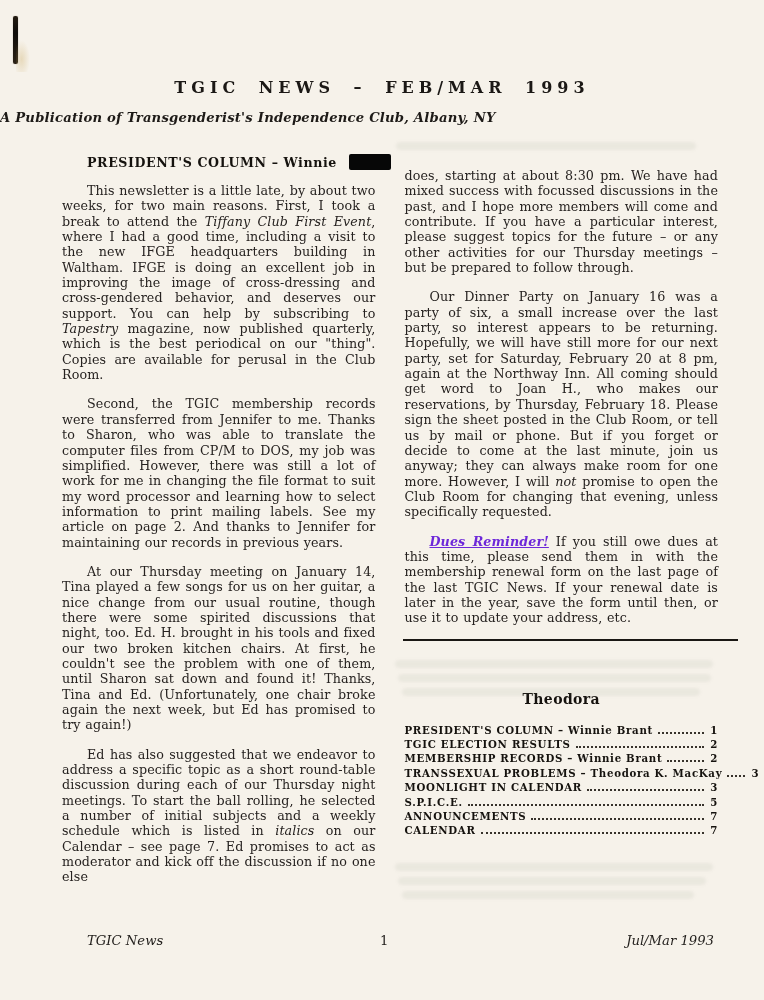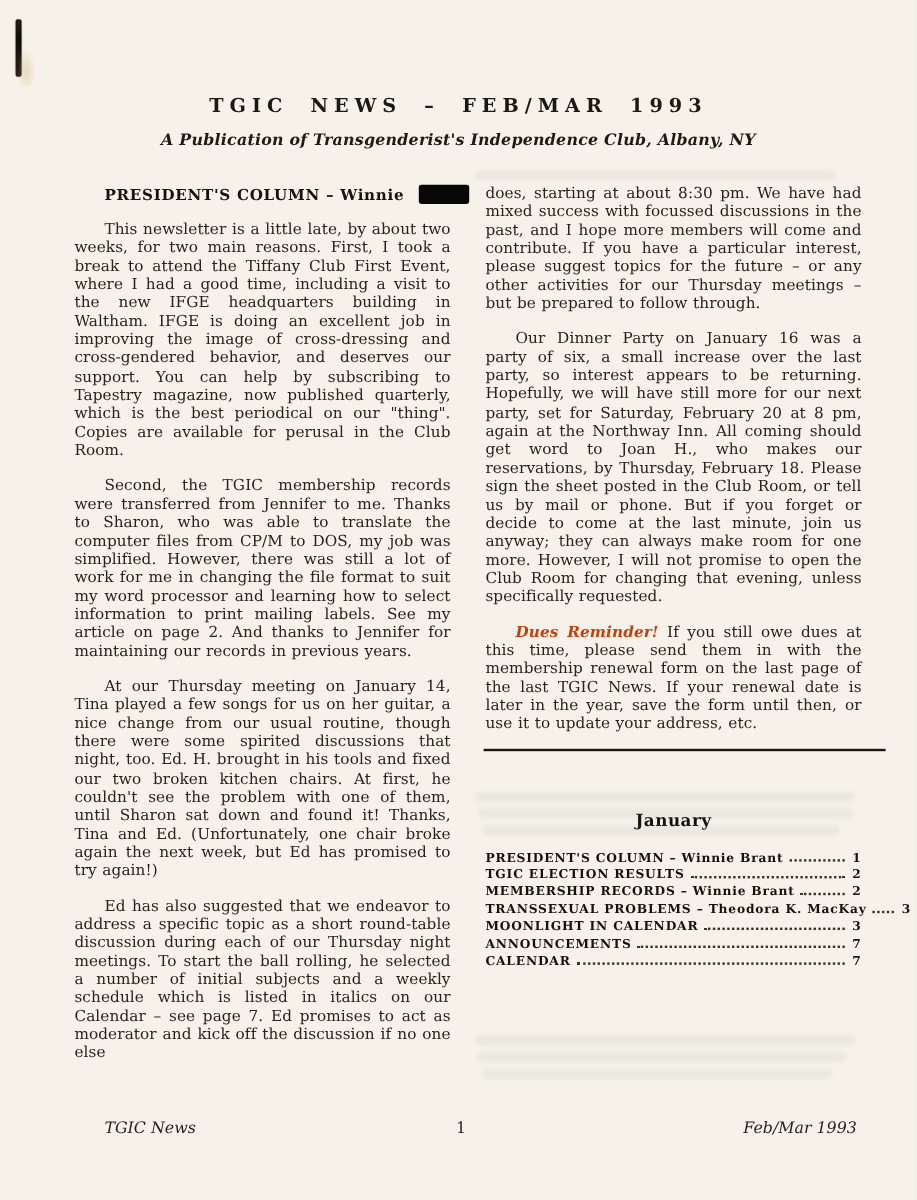--- a/index.html
+++ b/index.html
@@ -34,44 +34,44 @@
   .ghost.g6{left:398px;top:877px;width:308px;}
   .ghost.g7{left:402px;top:891px;width:292px;}
   
   header{padding-top:78px;}
   .title{
     margin:0;text-align:center;
     font-size:16px;font-weight:bold;color:#1b1815;
     letter-spacing:5px;word-spacing:8px;
   }
   .subtitle{
-    margin-top:13px;text-align:center;
+    margin-top:13px;
     font-size:13.2px;font-weight:bold;font-style:italic;
     letter-spacing:.2px;color:#1d1a17;
   }
   
   .columns{display:flex;gap:29px;margin:28px 46px 0 62px;}
   .col{flex:1 1 0;min-width:0;}
   .article-heading{
     font-weight:bold;font-size:12.6px;letter-spacing:.6px;
     color:#15120e;text-indent:25px;white-space:nowrap;margin-top:1px;
   }
   .redaction{
     display:inline-block;width:42px;height:16px;margin-left:7px;
     background:var(--redaction,#070707);border-radius:2px;vertical-align:-3px;
   }
   .para-block p{
     margin:14px 0 0;font-size:12.7px;line-height:15.35px;
     text-align:justify;text-indent:25px;letter-spacing:.1px;word-spacing:.5px;
   }
   .para-block p.no-indent{text-indent:0;}
   .left-paras p:first-child{margin-top:13px;}
-  .right-paras p:first-child{margin-top:0;}
-  .run-i{}
-  .run-bi{font-style:italic;font-weight:bold;color:#c2410c;}
+  .right-paras p:first-child{margin-top:15px;}
+  .run-i{font-style:italic;}
+  .run-bi{font-style:italic;font-weight:bold;color:#6d28d9;text-decoration:underline;}
   
   .rule{border:none;border-top:2.6px solid #1a1713;margin:13px -20px 0 -2px;}
   .contents{margin-top:50px;}
   .contents-heading{
     margin:0;text-align:center;font-size:14px;font-weight:bold;
     letter-spacing:.4px;color:#15120e;
   }
   .toc{margin-top:16px;}
   .toc-row{
     display:flex;align-items:baseline;white-space:nowrap;
@@ -126,21 +126,21 @@
     </div>
 
     <div class="col">
       <div class="para-block right-paras">
           <p class="no-indent"><span>does, starting at about 8:30 pm. We have had mixed success with focussed discussions in the past, and I hope more members will come and contribute. If you have a particular interest, please suggest topics for the future – or any other activities for our Thursday meetings – but be prepared to follow through.</span></p>
           <p><span>Our Dinner Party on January 16 was a party of six, a small increase over the last party, so interest appears to be returning. Hopefully, we will have still more for our next party, set for Saturday, February 20 at 8 pm, again at the Northway Inn. All coming should get word to Joan H., who makes our reservations, by Thursday, February 18. Please sign the sheet posted in the Club Room, or tell us by mail or phone. But if you forget or decide to come at the last minute, join us anyway; they can always make room for one more. However, I will </span><span class="run-i">not</span><span> promise to open the Club Room for changing that evening, unless specifically requested.</span></p>
           <p><span class="run-bi">Dues Reminder!</span><span> If you still owe dues at this time, please send them in with the membership renewal form on the last page of the last TGIC News. If your renewal date is later in the year, save the form until then, or use it to update your address, etc.</span></p>
         </div>
       <hr class="rule">
       <section class="contents">
-        <h2 class="contents-heading">January</h2>
+        <h2 class="contents-heading">Theodora</h2>
         <div class="toc">
             <div class="toc-row">
               <span class="toc-title">PRESIDENT'S COLUMN – Winnie Brant</span>
               <span class="toc-leader"></span>
               <span class="toc-page">1</span>
             </div>
             <div class="toc-row">
               <span class="toc-title">TGIC ELECTION RESULTS</span>
               <span class="toc-leader"></span>
               <span class="toc-page">2</span>
@@ -154,33 +154,38 @@
               <span class="toc-title">TRANSSEXUAL PROBLEMS – Theodora K. MacKay</span>
               <span class="toc-leader"></span>
               <span class="toc-page">3</span>
             </div>
             <div class="toc-row">
               <span class="toc-title">MOONLIGHT IN CALENDAR</span>
               <span class="toc-leader"></span>
               <span class="toc-page">3</span>
             </div>
             <div class="toc-row">
+              <span class="toc-title">S.P.I.C.E.</span>
+              <span class="toc-leader"></span>
+              <span class="toc-page">5</span>
+            </div>
+            <div class="toc-row">
               <span class="toc-title">ANNOUNCEMENTS</span>
               <span class="toc-leader"></span>
               <span class="toc-page">7</span>
             </div>
             <div class="toc-row">
               <span class="toc-title">CALENDAR</span>
               <span class="toc-leader"></span>
               <span class="toc-page">7</span>
             </div>
           </div>
       </section>
     </div>
   </div>
 
   <footer>
     <span class="footer-left">TGIC News</span>
     <span class="footer-center">1</span>
-    <span class="footer-right">Feb/Mar 1993</span>
+    <span class="footer-right">Jul/Mar 1993</span>
   </footer>
 
 </div>
 
 </body></html>

